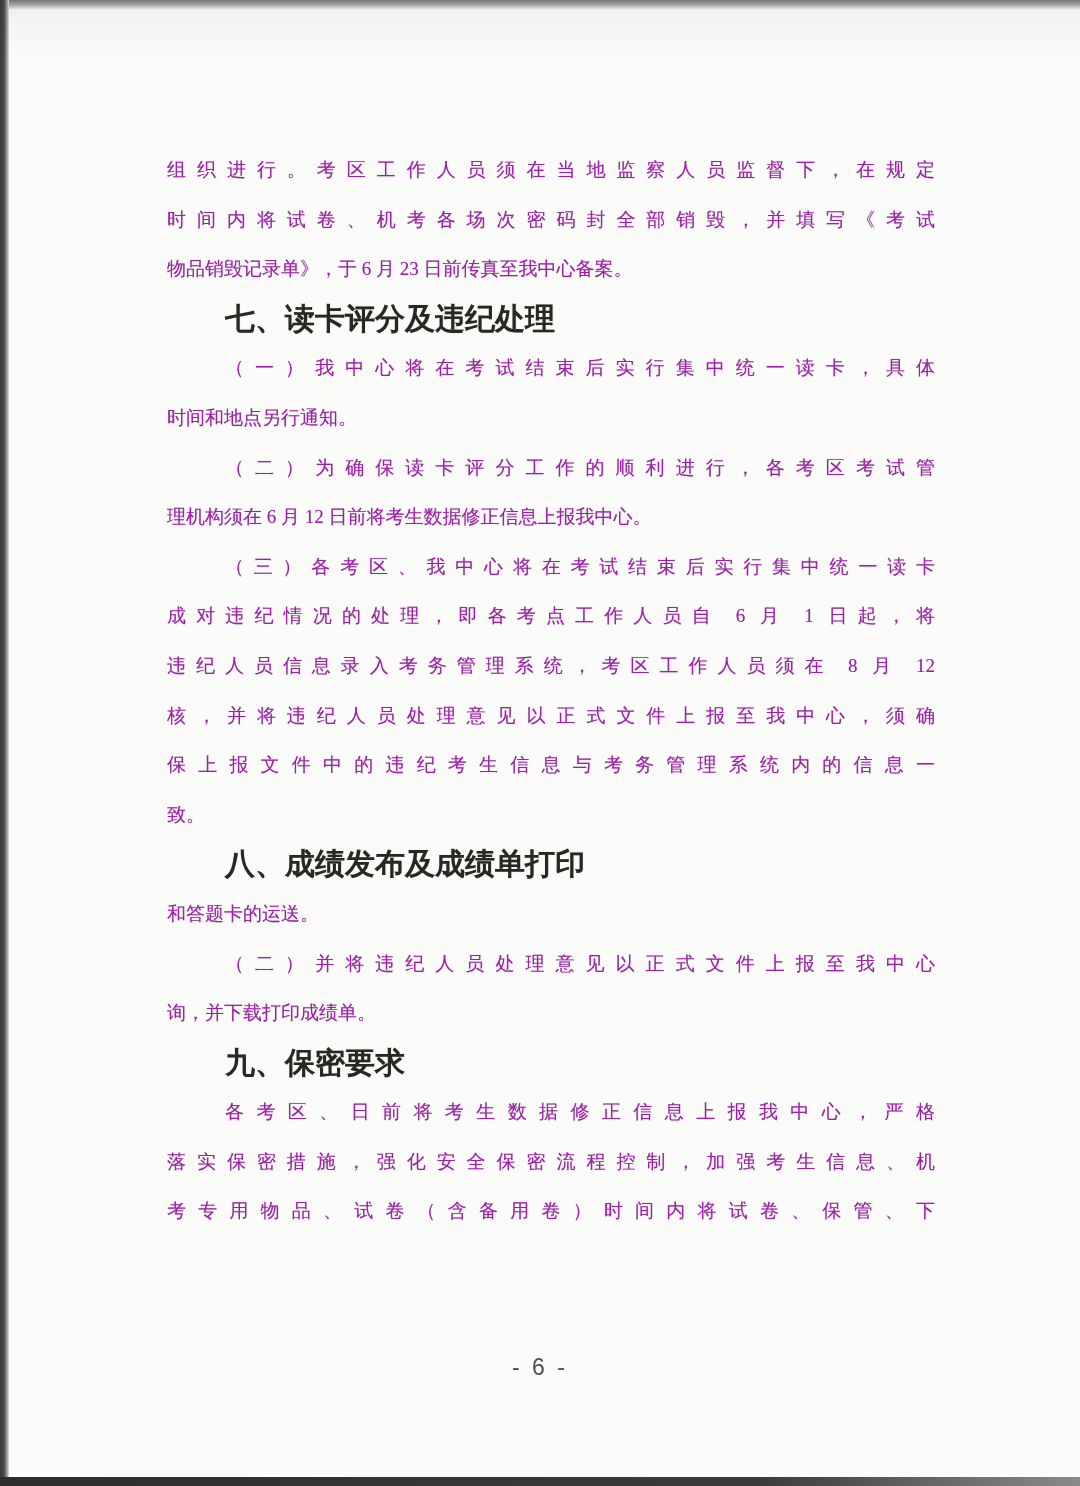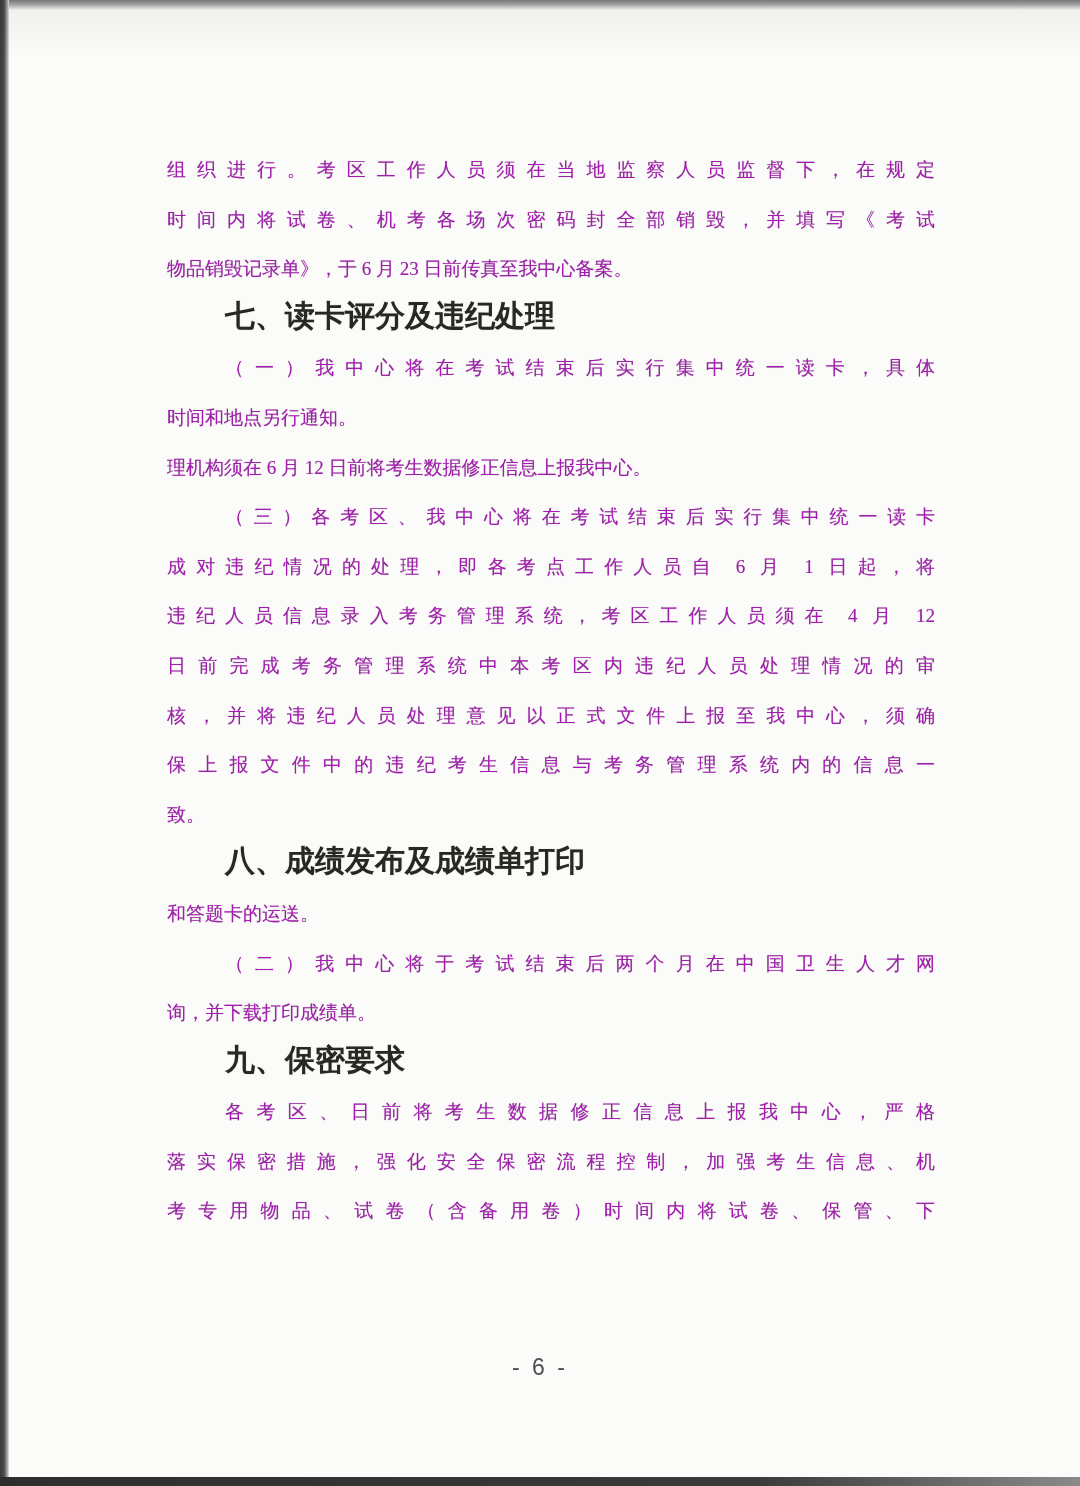--- a/index.html
+++ b/index.html
@@ -48,21 +48,21 @@
     white-space: pre-wrap;
   }
   .just {
     text-align: justify;
     text-align-last: justify;
   }
   .ind {
     text-indent: 58px;
   }
   .heading {
-    font-family: Liberation Mono, monospace;
+    font-family: Liberation Sans, sans-serif;
     font-weight: 700;
     font-size: 30px;
     color: #272724;
     text-shadow: 0 0 1px rgba(40,40,38,0.3);
   }
   .page-number {
     position: absolute;
     left: 0; right: 0;
     top: 1352px;
     height: 30px;
@@ -83,31 +83,31 @@
   <div class="edge-bottom"></div>
   <div class="shade-top"></div>
 
   <div class="content">
     <div class="line just">组织进行。考区工作人员须在当地监察人员监督下，在规定</div>
     <div class="line just">时间内将试卷、机考各场次密码封全部销毁，并填写《考试</div>
     <div class="line">物品销毁记录单》，于 6 月 23 日前传真至我中心备案。</div>
     <div class="line heading ind">七、读卡评分及违纪处理</div>
     <div class="line just ind">（一）我中心将在考试结束后实行集中统一读卡，具体</div>
     <div class="line">时间和地点另行通知。</div>
+    <div class="line just ind">（二）为确保读卡评分工作的顺利进行，各考区考试管</div>
     <div class="line">理机构须在 6 月 12 日前将考生数据修正信息上报我中心。</div>
     <div class="line just ind">（三）各考区、我中心将在考试结束后实行集中统一读卡</div>
     <div class="line just">成对违纪情况的处理，即各考点工作人员自 6 月 1 日起，将</div>
-    <div class="line just">违纪人员信息录入考务管理系统，考区工作人员须在 4 月 12</div>
-    <div class="line just">日前完成考务管理系统中本考区内违纪人员处理情况的审</div>
+    <div class="line just">违纪人员信息录入考务管理系统，考区工作人员须在 8 月 12</div>
     <div class="line just">核，并将违纪人员处理意见以正式文件上报至我中心，须确</div>
     <div class="line just">保上报文件中的违纪考生信息与考务管理系统内的信息一</div>
     <div class="line">致。</div>
     <div class="line heading ind">八、成绩发布及成绩单打印</div>
     <div class="line">和答题卡的运送。</div>
-    <div class="line just ind">（二）我中心将于考试结束后两个月在中国卫生人才网</div>
+    <div class="line just ind">（二）并将违纪人员处理意见以正式文件上报至我中心</div>
     <div class="line">询，并下载打印成绩单。</div>
     <div class="line heading ind">九、保密要求</div>
     <div class="line just ind">各考区、日前将考生数据修正信息上报我中心，严格</div>
     <div class="line just">落实保密措施，强化安全保密流程控制，加强考生信息、机</div>
     <div class="line just">考专用物品、试卷（含备用卷）时间内将试卷、保管、下</div>
   </div>
 
   <div class="page-number">- 6 -</div>
 </div>
 

